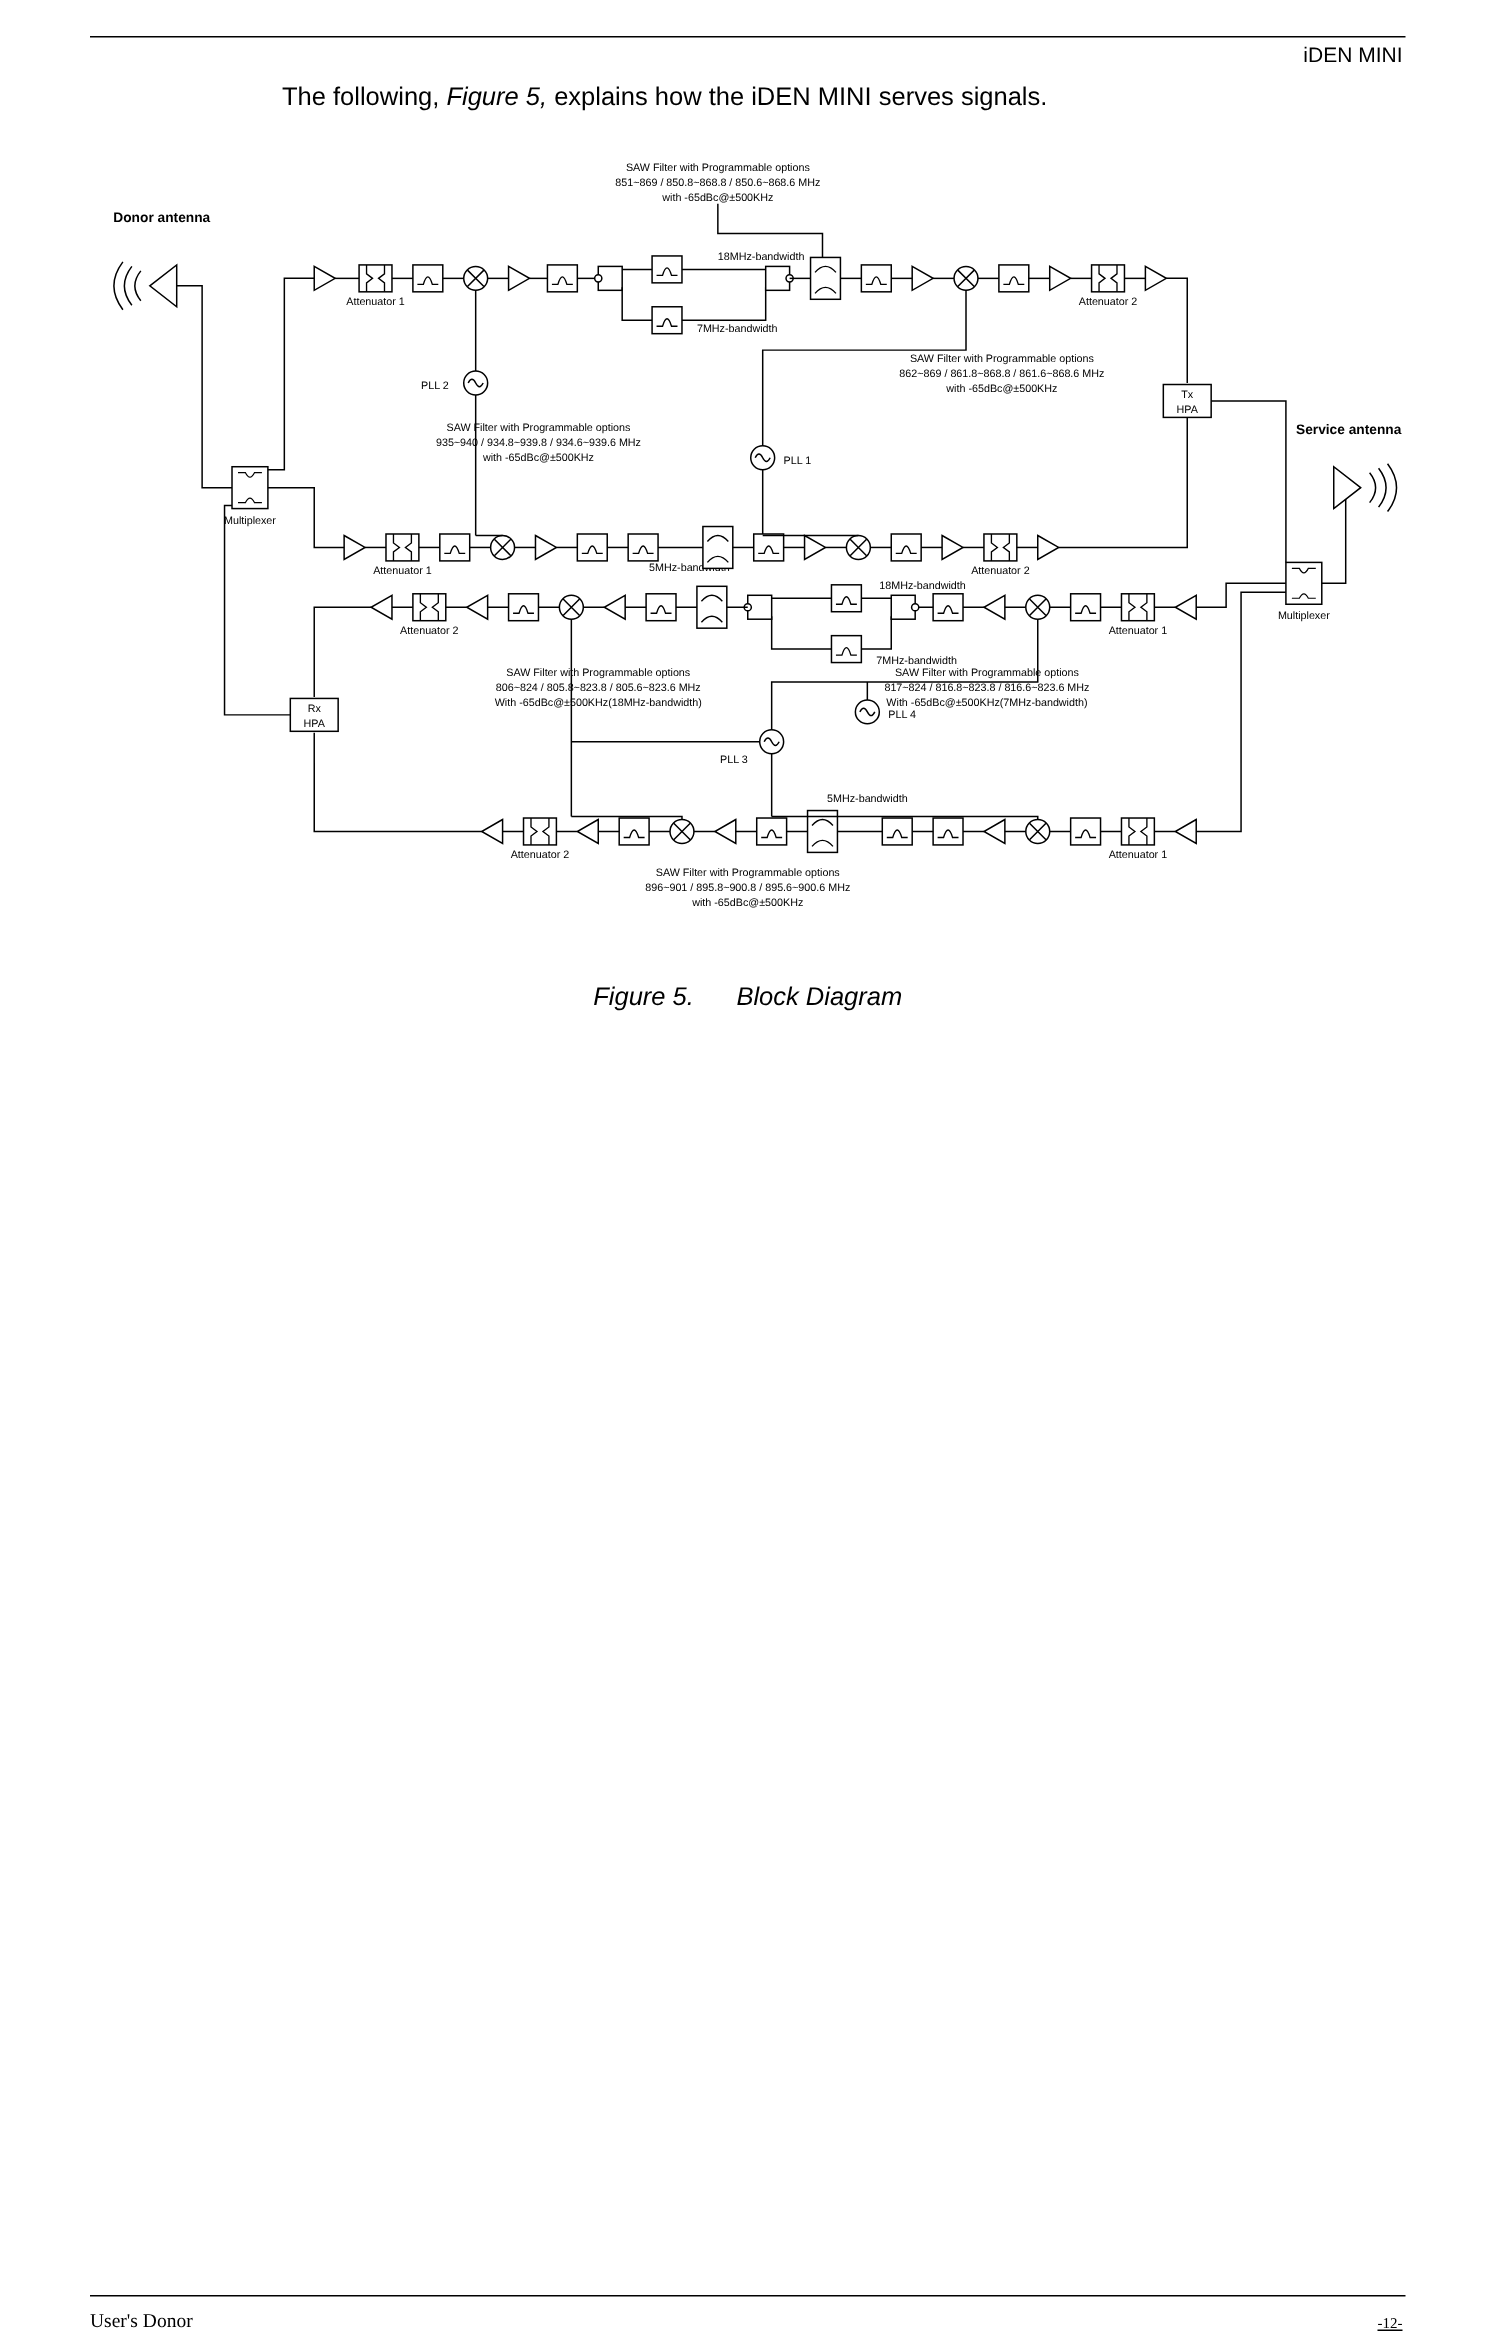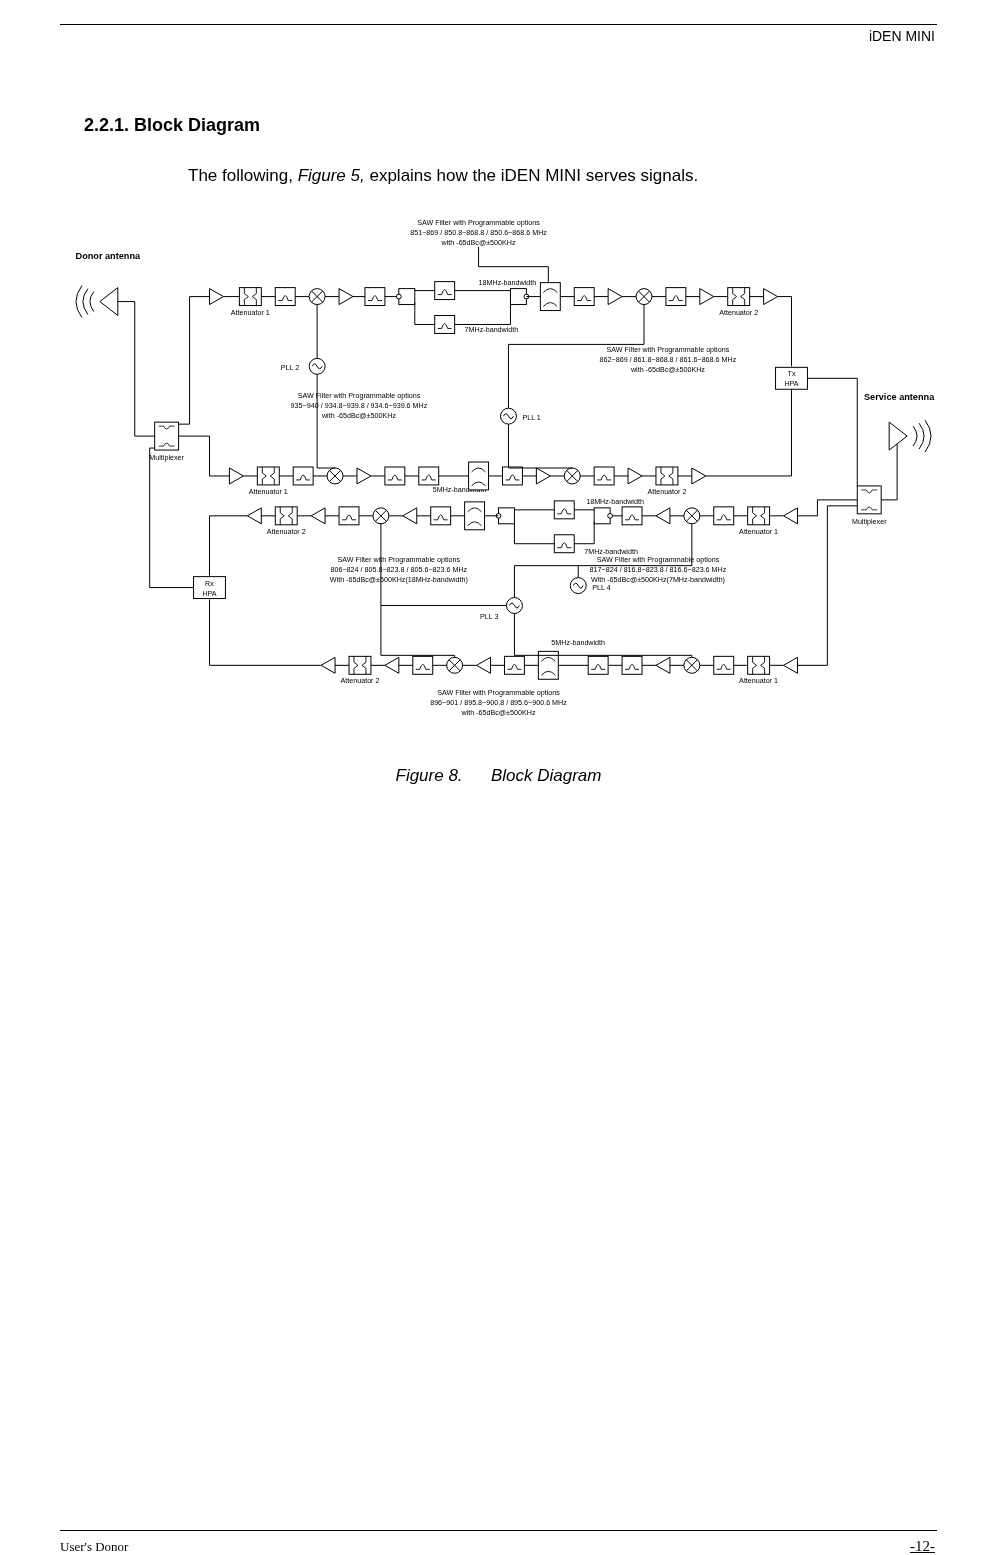--- a/index.html
+++ b/index.html
@@ -63,40 +63,36 @@
     position: absolute;
     left: 60px;
     bottom: 24px;
     font-size: 13px;
     font-family: "Times New Roman", serif;
   }
   .footer-right {
     position: absolute;
     right: 62px;
     bottom: 24px;
-    font-size: 15px;
+    font-size: 10px;
     font-family: "Times New Roman", serif;
     text-decoration: underline;
   }
   svg text { font-family: Arial, sans-serif; }
   .t7 { font-size: 7.2px; }
   .t9b { font-size: 9.2px; font-weight: bold; }
 </style>
 </head>
 <body>
 
 <div class="page">
 
   <div class="header-title">iDEN MINI</div>
   <div class="header-rule"></div>
 
-  <h2 class="section-heading">
-    <span>2.2.1.</span>
-    <span>Block Diagram</span>
-  </h2>
 
   <p class="intro">
     <span>The following, </span><span class="italic">Figure 5,</span><span> explains how the iDEN MINI serves signals.</span>
   </p>
 
   <div class="figure-wrap">
     <svg viewBox="0 0 880 520" width="880" height="520">
       <defs>
 
         <g id="ampR">
@@ -383,21 +379,21 @@
 
       <use href="#mux" x="812" y="294"></use>
       <text class="t7" x="812" y="318" text-anchor="middle">Multiplexer</text>
       <path d="M824 294 L840 294 L840 230 L850 230" stroke="#000" fill="none"></path>
       <use href="#antR" x="850" y="230"></use>
       <text class="t9b" x="842" y="194" text-anchor="middle">Service antenna</text>
     </svg>
   </div>
 
   <p class="figure-caption">
-    <span>Figure 8.</span>
+    <span>Figure 5.</span>
     &nbsp;&nbsp;&nbsp;&nbsp;
     <span>Block Diagram</span>
   </p>
 
   <div class="footer-rule"></div>
   <div class="footer-left">User's Donor</div>
   <div class="footer-right">-12-</div>
 </div>
 
 </body></html>

